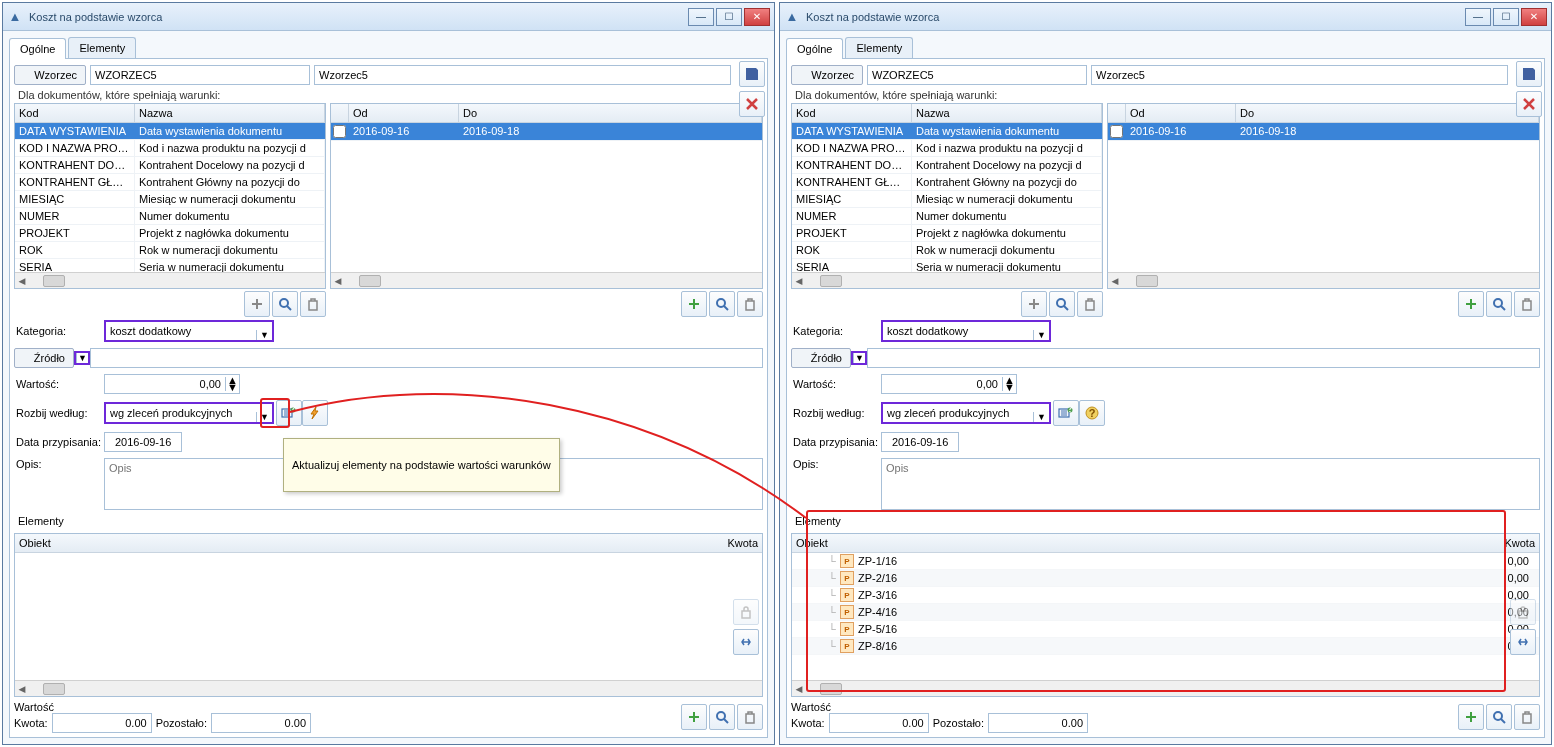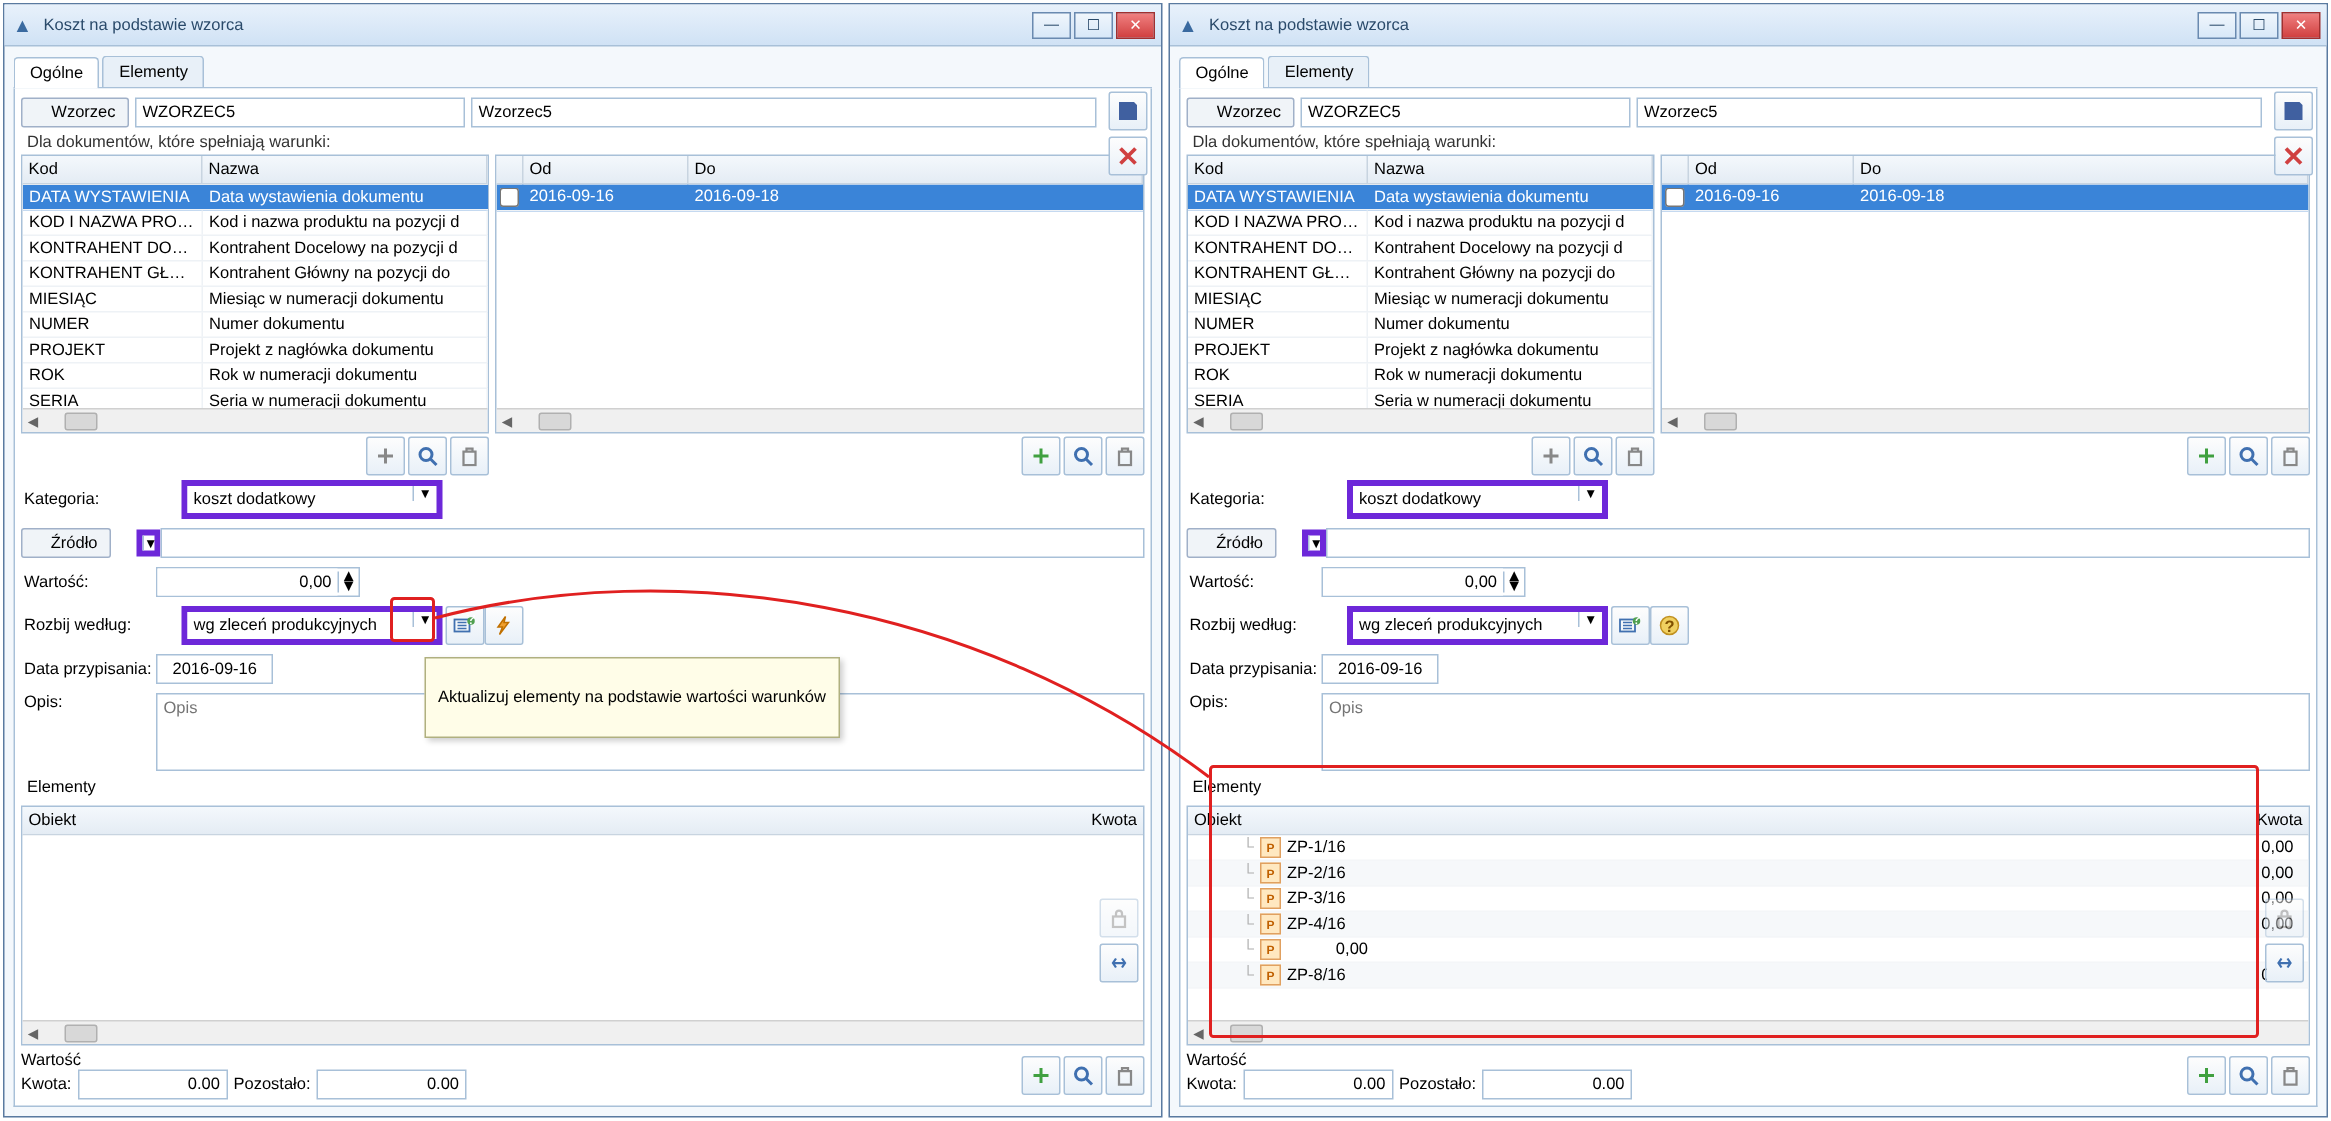--- a/index.html
+++ b/index.html
@@ -79,21 +79,21 @@
 .scrollbar-h { height: 16px; background: #f0f0f0; border-top:1px solid #d0d0d0; display:flex; align-items:center;}
 .scrollbar-h .thumb { width: 22px; height:12px; background: #d8d8d8; border:1px solid #b0b0b0; margin-left:14px; border-radius:2px;}
 .scrollbar-h .arr { width:14px; height:14px; display:flex;align-items:center;justify-content:center;color:#666;font-size:9px;}
 
 .tool-row { display:flex; justify-content:flex-end; gap:2px; margin-top:2px;}
 
 .side-icons { position:absolute; right:2px; display:flex; flex-direction:column; gap:4px;}
 
 .form-row { display:flex; align-items:center; margin: 3px 0; }
 .form-row .flabel { width: 90px; padding-left: 2px; }
-.combo { border:4px solid #6d28d9; display:flex; align-items:flex-start; background:#fff;margin-left:17px;}
+.combo { border:2px solid #6d28d9; display:flex; align-items:flex-end; background:#fff;}
 .combo input { border:none; padding:3px 4px; width: 150px; outline:none;}
 .combo .dd { width:16px; text-align:center; border-left:1px solid #a8c0d8; cursor:pointer; font-size:9px;}
 .num-input { border:1px solid #a8c0d8; display:flex; align-items:center; background:#fff;}
 .num-input input { border:none; padding:3px 4px; width:120px; text-align:right; outline:none;}
 .num-input .spin { width:14px; display:flex; flex-direction:column; font-size:7px; line-height:7px; text-align:center; border-left:1px solid #a8c0d8;}
 .date-input { border:1px solid #a8c0d8; padding:3px 10px; background:#fff; text-align:center;}
 .textarea { border:1px solid #a8c0d8; flex:1; height:52px; padding:3px 4px; background:#fff; resize:none; color:#888;}
 
 .elements-box { border:1px solid #a8c0d8; margin-top:4px; flex:1; display:flex; flex-direction:column; min-height:160px; overflow:hidden;}
 .elements-box .ehead { display:flex; background: linear-gradient(#f4f8fc, #e4ecf4); border-bottom:1px solid #c8d4e0;}
@@ -614,20 +614,21 @@
             </div>
             <div class="erow alt">
               <div class="tree">└</div>
               <div class="eicon">P</div>
               <div class="ename">ZP-4/16</div>
               <div class="ekw">0,00</div>
             </div>
             <div class="erow">
               <div class="tree">└</div>
               <div class="eicon">P</div>
+              <div class="ename">ZP-5/16</div>
               <div class="ekw">0,00</div>
             </div>
             <div class="erow alt">
               <div class="tree">└</div>
               <div class="eicon">P</div>
               <div class="ename">ZP-8/16</div>
               <div class="ekw">0,00</div>
             </div>
           </div>
         <div class="scrollbar-h">

